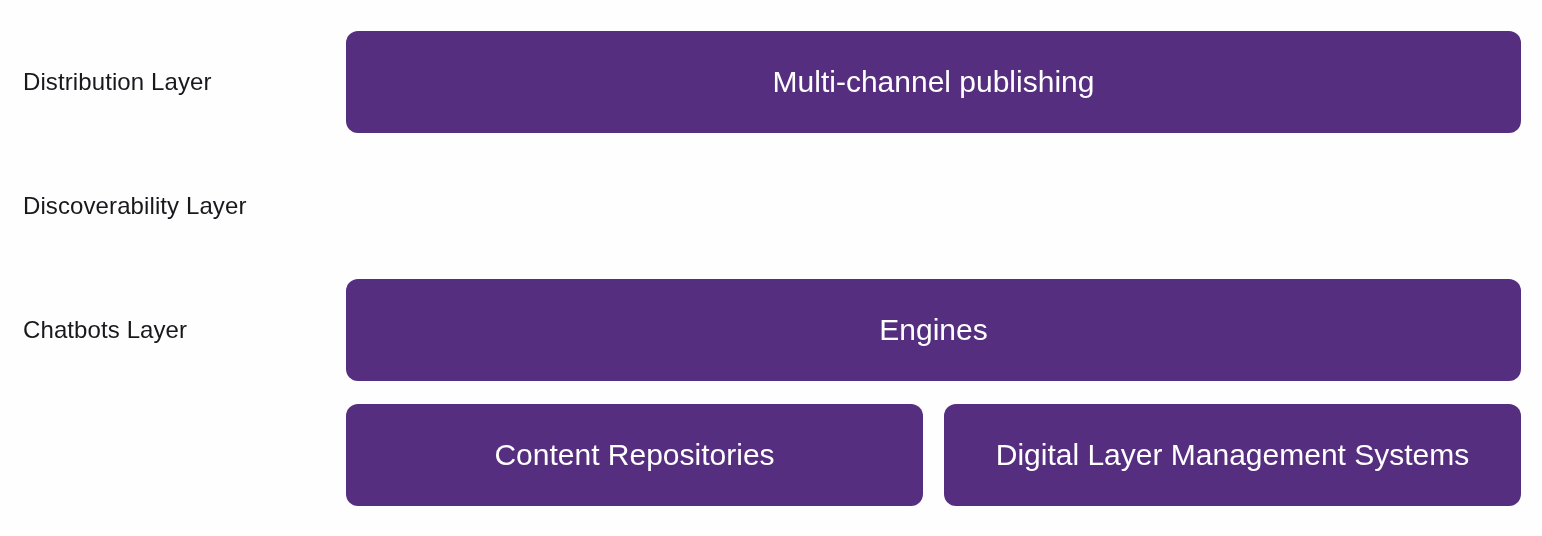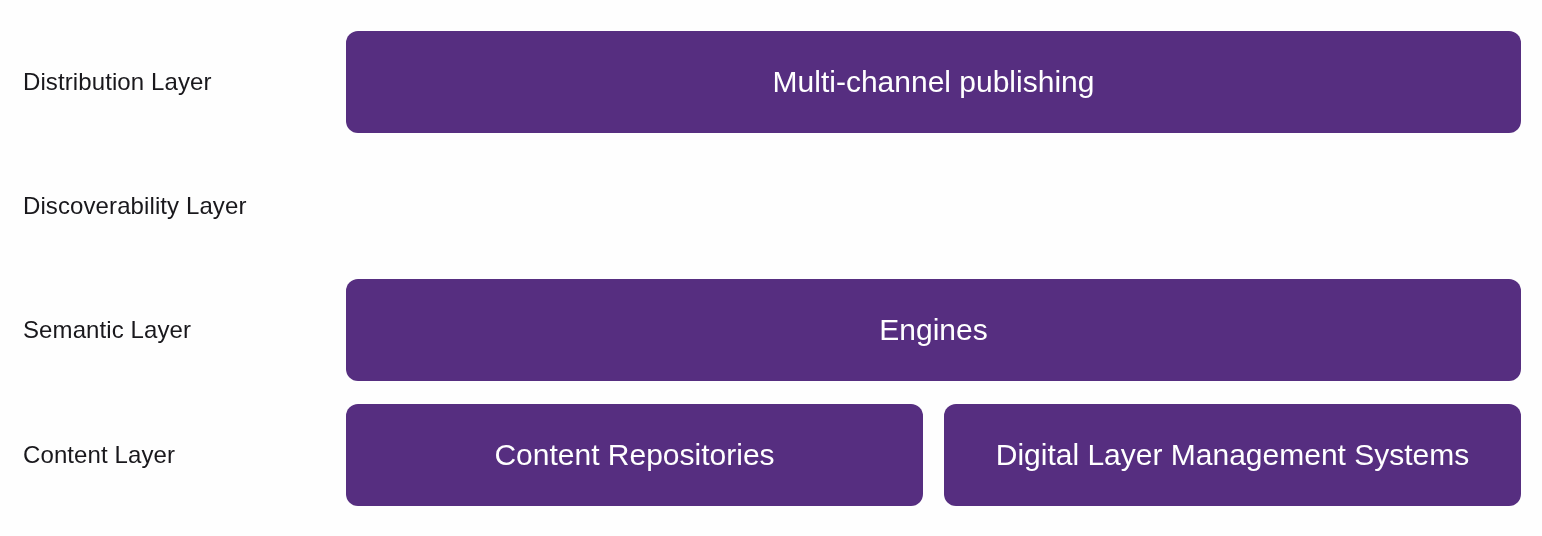--- a/index.html
+++ b/index.html
@@ -106,30 +106,29 @@
         <span class="node-label">Multi-channel publishing</span>
       </div>
     </div>
   </div>
 
   <div class="layer-row" id="row-discoverability">
     <div class="row-label">Discoverability Layer</div>
   </div>
 
   <div class="layer-row" id="row-semantic">
-    <div class="row-label">Semantic Layer</div>
+    <div class="row-label">Chatbots Layer</div>
     <div class="boxes">
       <div class="node-box">
         <span class="node-label">Engines</span>
       </div>
     </div>
   </div>
 
   <div class="layer-row" id="row-content">
-    <div class="row-label">Content Layer</div>
     <div class="boxes">
       <div class="node-box">
         <span class="node-label">Content Repositories</span>
       </div>
       <div class="node-box">
         <span class="node-label">Digital Layer Management Systems</span>
       </div>
     </div>
   </div>
 

